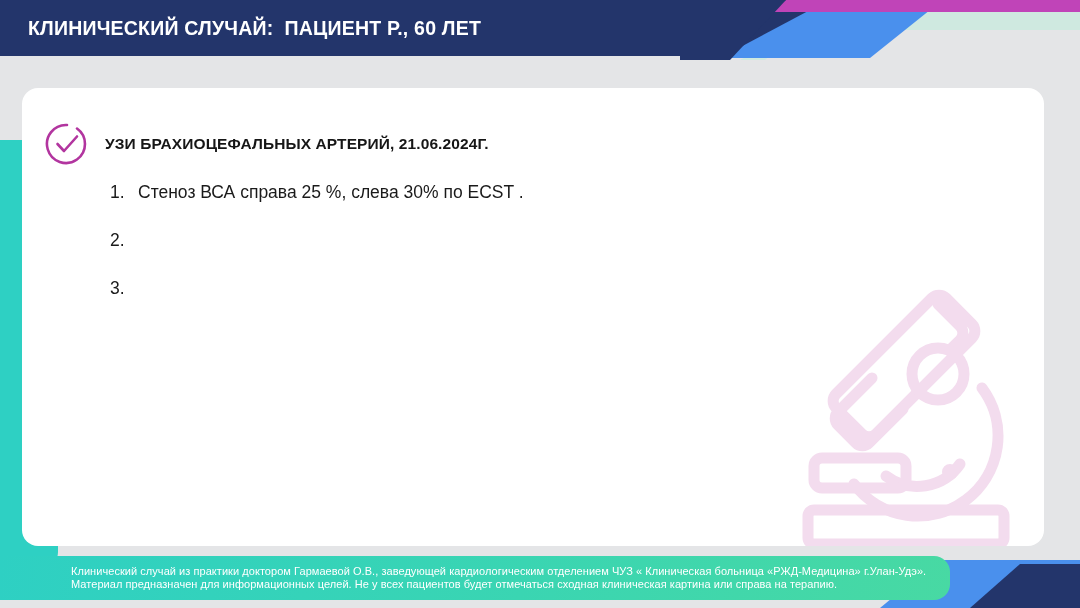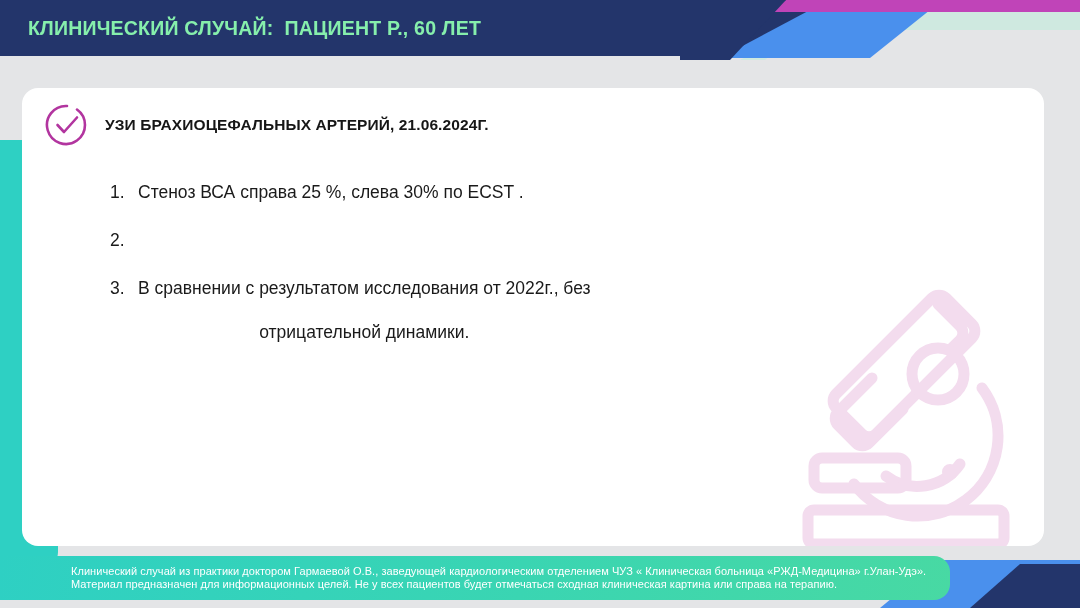--- a/index.html
+++ b/index.html
@@ -35,21 +35,21 @@
   }
   .header-title {
     position: absolute;
     left: 28px;
     top: 0;
     height: 56px;
     line-height: 56px;
     font-size: 19.5px;
     font-weight: bold;
     letter-spacing: 0.2px;
-    color: #86efac;
+    color: #ffffff;
     white-space: pre;
   }
 
   
   .ribbons {
     position: absolute;
     right: 0;
     top: 0;
     width: 400px;
     height: 60px;
@@ -89,21 +89,21 @@
     width: 250px;
     height: 270px;
     z-index: 1;
     pointer-events: none;
   }
 
   
   .heading-row {
     position: absolute;
     left: 22px;
-    top: 14px;
+    top: 33px;
     display: flex;
     align-items: center;
     z-index: 3;
   }
   .check-icon {
     width: 46px;
     height: 46px;
     flex: 0 0 46px;
   }
   .heading-text {
@@ -223,22 +223,20 @@
     <div class="list">
       <div class="list-item">
         <div class="item-num">1.</div>
         <div class="item-text">Стеноз ВСА справа 25 %, слева 30% по ECST .</div>
       </div>
       <div class="list-item">
         <div class="item-num">2.</div>
       </div>
       <div class="list-item">
         <div class="item-num">3.</div>
-        <div class="item-text">В сравнении с результатом исследования от 2022г., без
-отрицательной динамики.</div>
       </div>
     </div>
 
   </div>
 
   <svg class="corner-shapes" viewBox="0 0 260 56" preserveAspectRatio="none">
     <path d="M60,56 L118,8 L260,8 L260,56 Z" fill="#4a90ed"></path>
     <path d="M150,56 L200,12 L260,12 L260,56 Z" fill="#23356b"></path>
   </svg>
 

